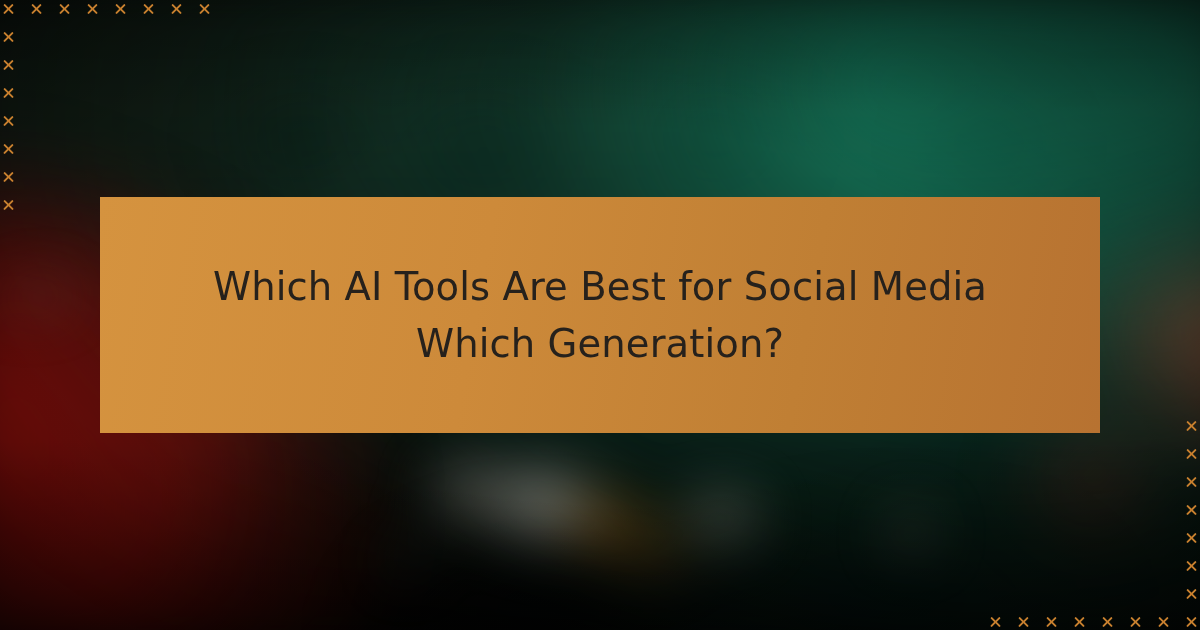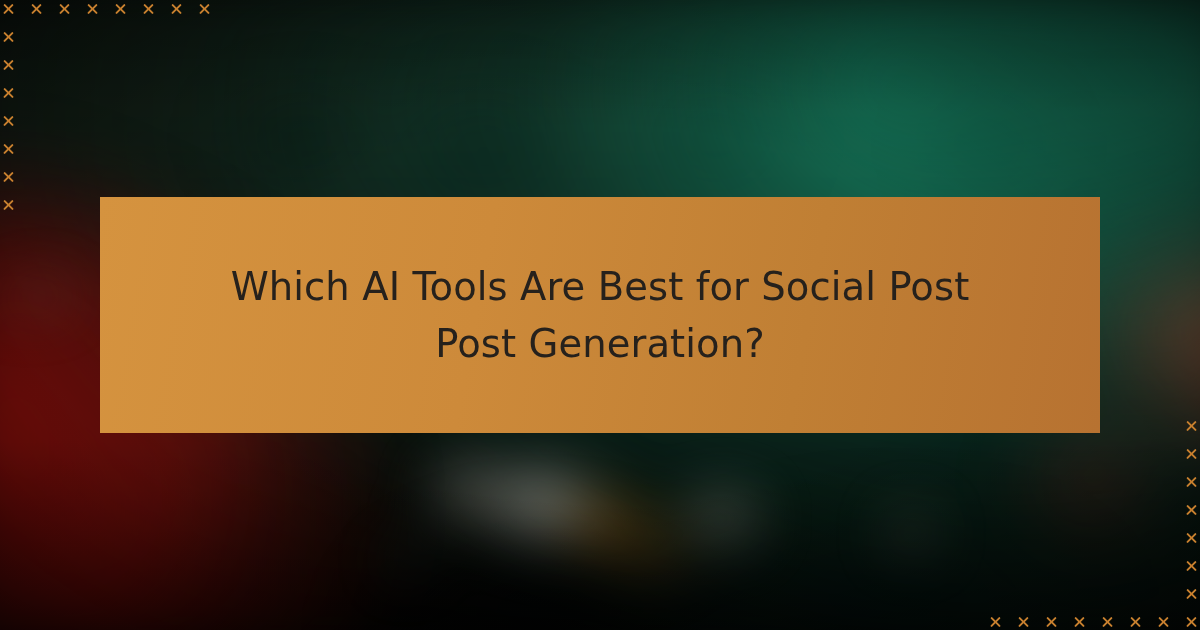--- a/index.html
+++ b/index.html
@@ -186,16 +186,16 @@
       <span class="cross" style="right: 2px; bottom: 30px; --cc: #c8802f;"></span>
       <span class="cross" style="right: 2px; bottom: 58px; --cc: #c8802f;"></span>
       <span class="cross" style="right: 2px; bottom: 86px; --cc: #c8802f;"></span>
       <span class="cross" style="right: 2px; bottom: 114px; --cc: #c8802f;"></span>
       <span class="cross" style="right: 2px; bottom: 142px; --cc: #c8802f;"></span>
       <span class="cross" style="right: 2px; bottom: 170px; --cc: #c8802f;"></span>
       <span class="cross" style="right: 2px; bottom: 198px; --cc: #c8802f;"></span>
     </div>
 
   <div id="title-card">
-    <h1 id="page-title">Which AI Tools Are Best for Social Post Post Generation?</h1>
+    <h1 id="page-title">Which AI Tools Are Best for Social Media Which Generation?</h1>
   </div>
 
 </div>
 
 </body></html>

